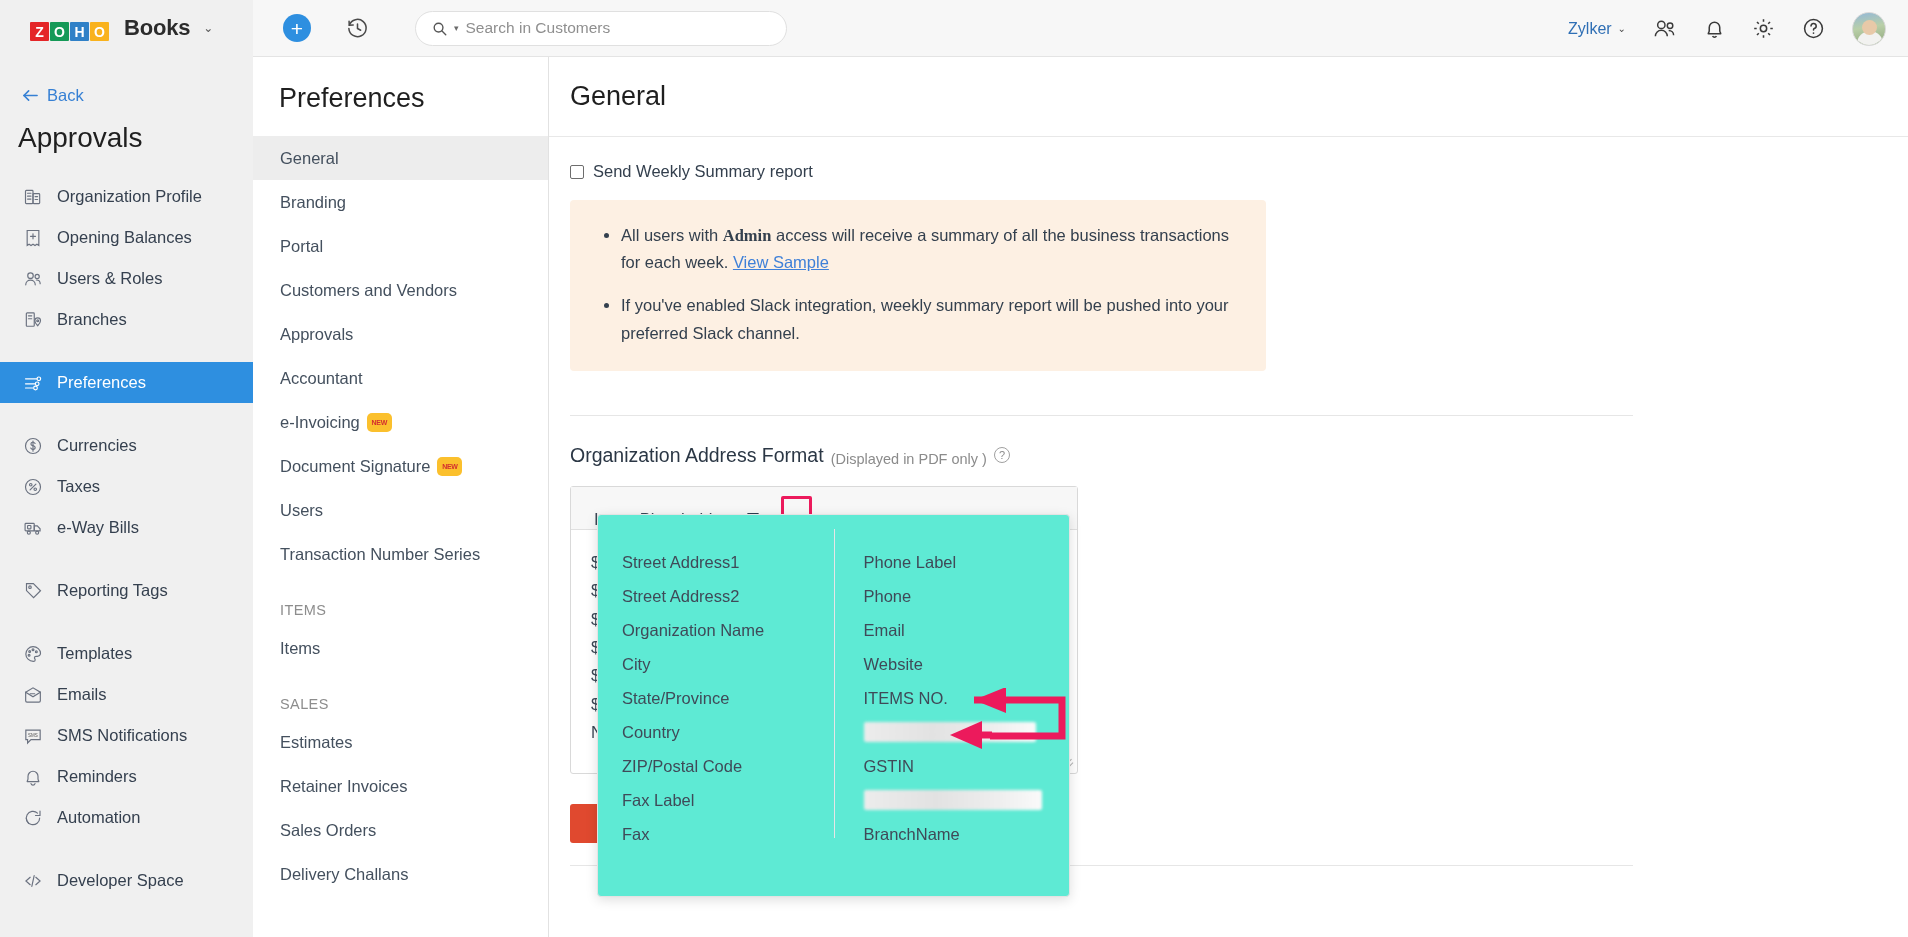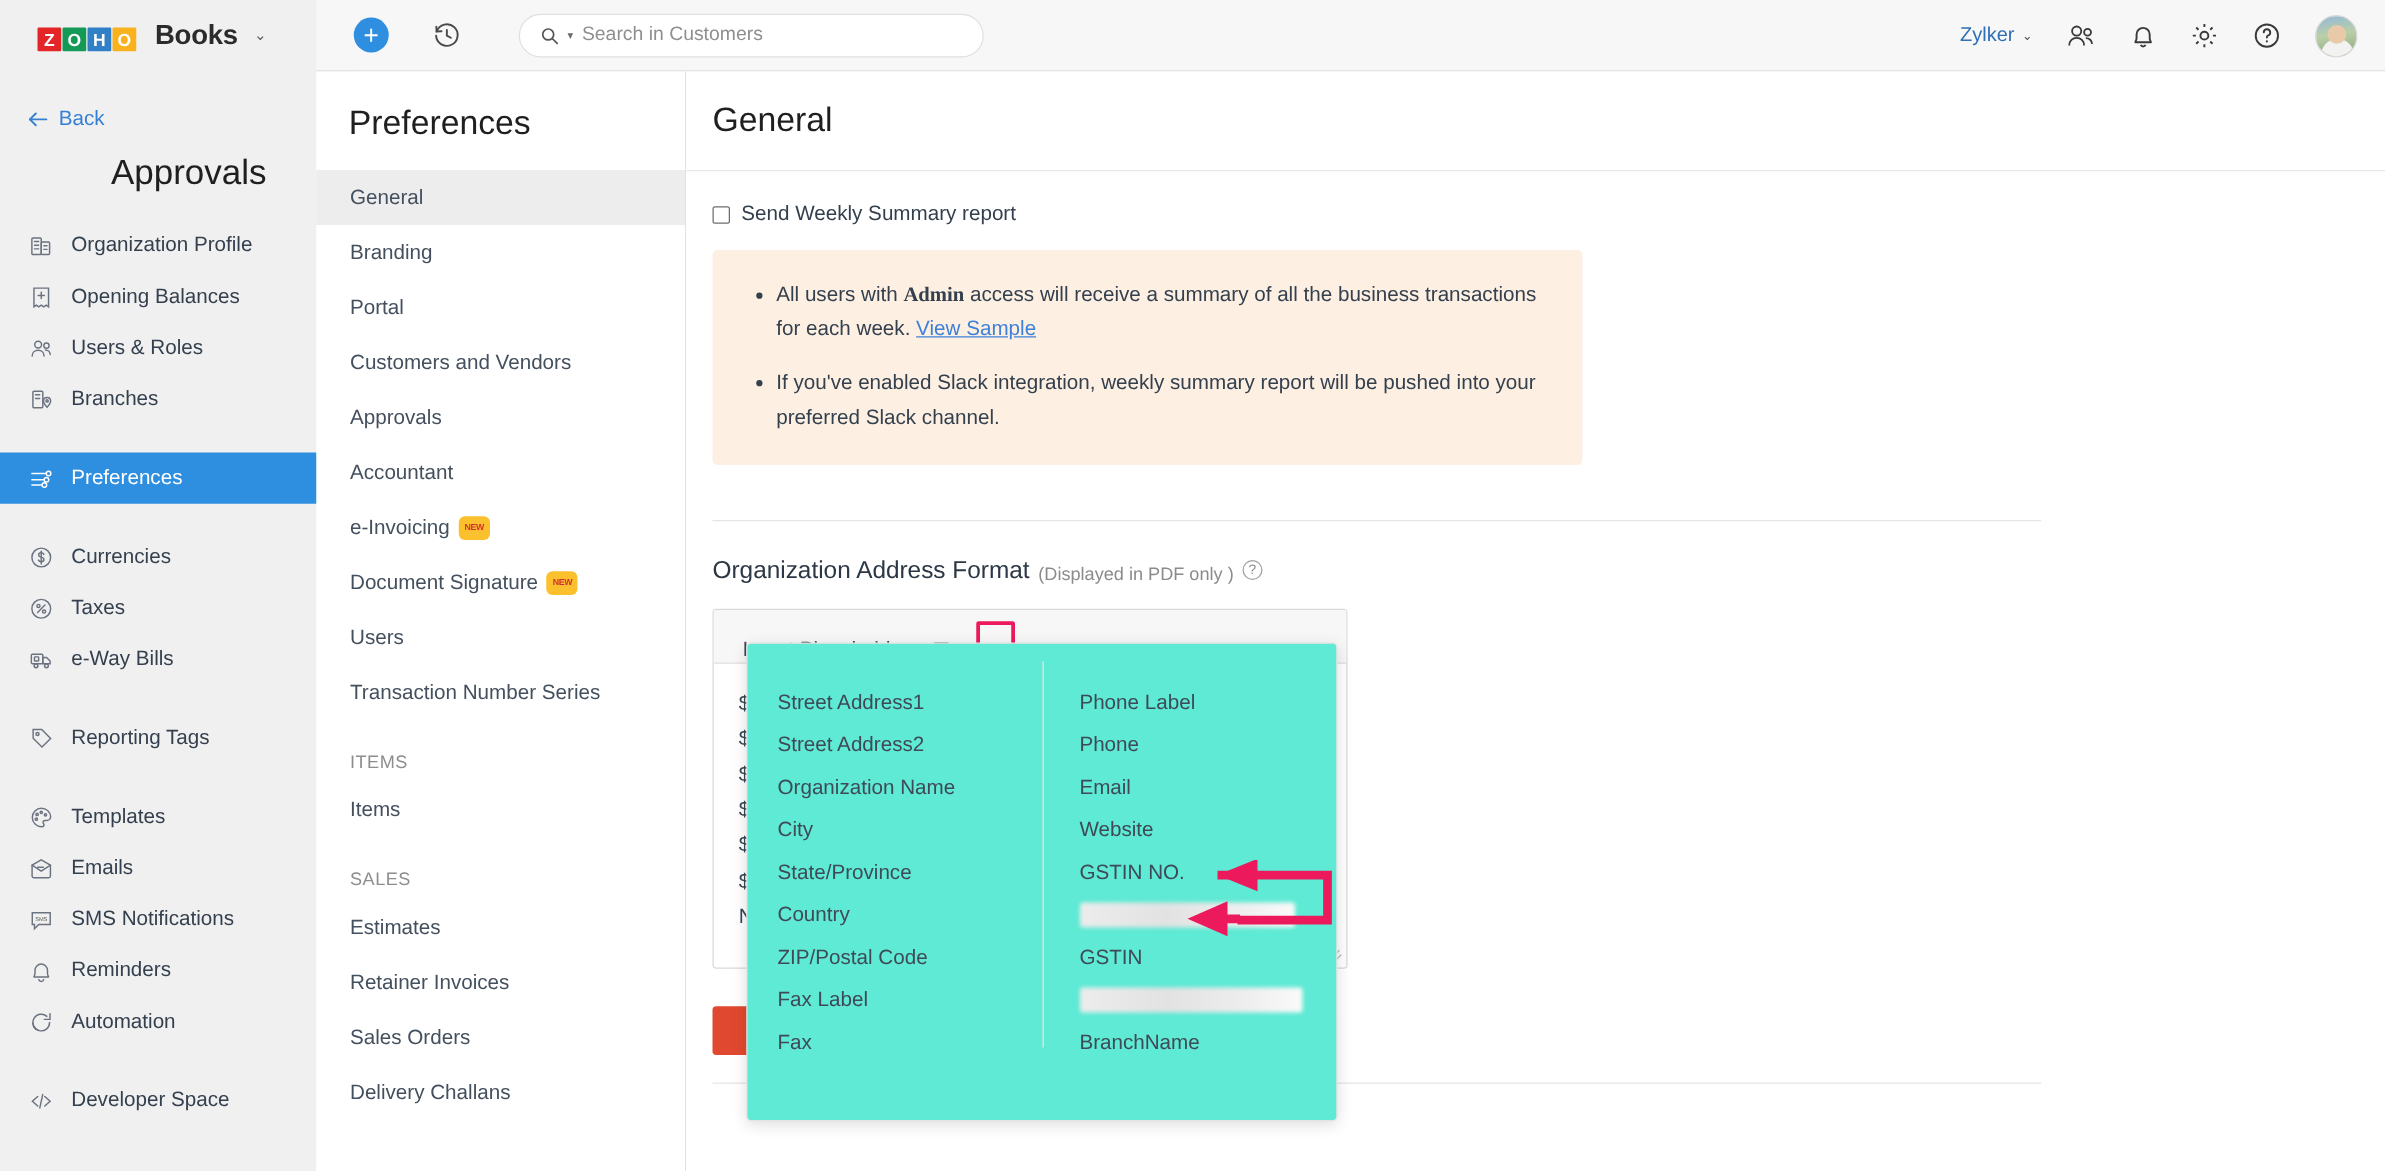--- a/index.html
+++ b/index.html
@@ -63,21 +63,21 @@
     border-radius:50%; background:#e8c9a8;
   }
   .avatar:before {
     content:''; position:absolute; left:4px; bottom:0; width:26px; height:14px;
     border-radius:13px 13px 0 0; background:#f2f2f0;
   }
 
   
   .settings-nav {
     position: absolute; left: 0; top: 57px; width: 284px; height: 880px;
-    background: #f0f0f0; overflow: hidden; text-align: center;
+    background: #f0f0f0; overflow: hidden;
   }
   .back-row {
     display: flex; align-items: center; gap: 8px; color: #3680d4;
     font-size: 16.5px; padding: 29px 0 0 22px;
   }
   .settings-title {
     font-size: 28px; font-weight: 400; color: #1f1f1f; padding: 17px 0 0 18px;
   }
   .nav-group { margin-top: 22px; }
   .nav-item {
@@ -595,21 +595,21 @@
         <div class="dd-item">Country</div>
         <div class="dd-item">ZIP/Postal Code</div>
         <div class="dd-item">Fax Label</div>
         <div class="dd-item">Fax</div>
       </div>
     <div class="dd-col right" id="dd-right">
         <div class="dd-item">Phone Label</div>
         <div class="dd-item">Phone</div>
         <div class="dd-item">Email</div>
         <div class="dd-item">Website</div>
-        <div class="dd-item">GSTIN NO.</div>
+        <div class="dd-item">ITEMS NO.</div>
         <div class="dd-item redacted"></div>
         <div class="dd-item">GSTIN</div>
         <div class="dd-item redacted w2"></div>
         <div class="dd-item">BranchName</div>
       </div>
   </div>
 
   <svg class="anno" style="left:930px; top:688px; width:200px; height:66px;" viewBox="0 0 200 66">
 
     <path d="M44,12 L132,12 L132,48 L60,48" fill="none" stroke="#ec1a5c" stroke-width="7"></path>

